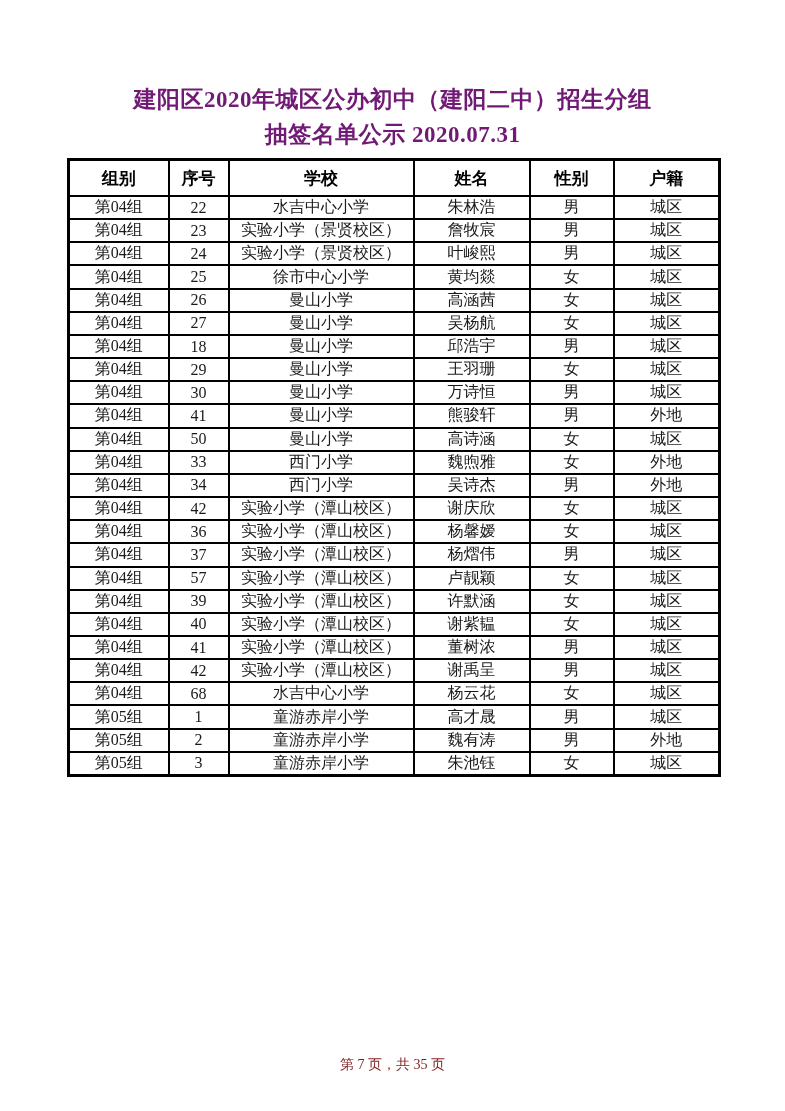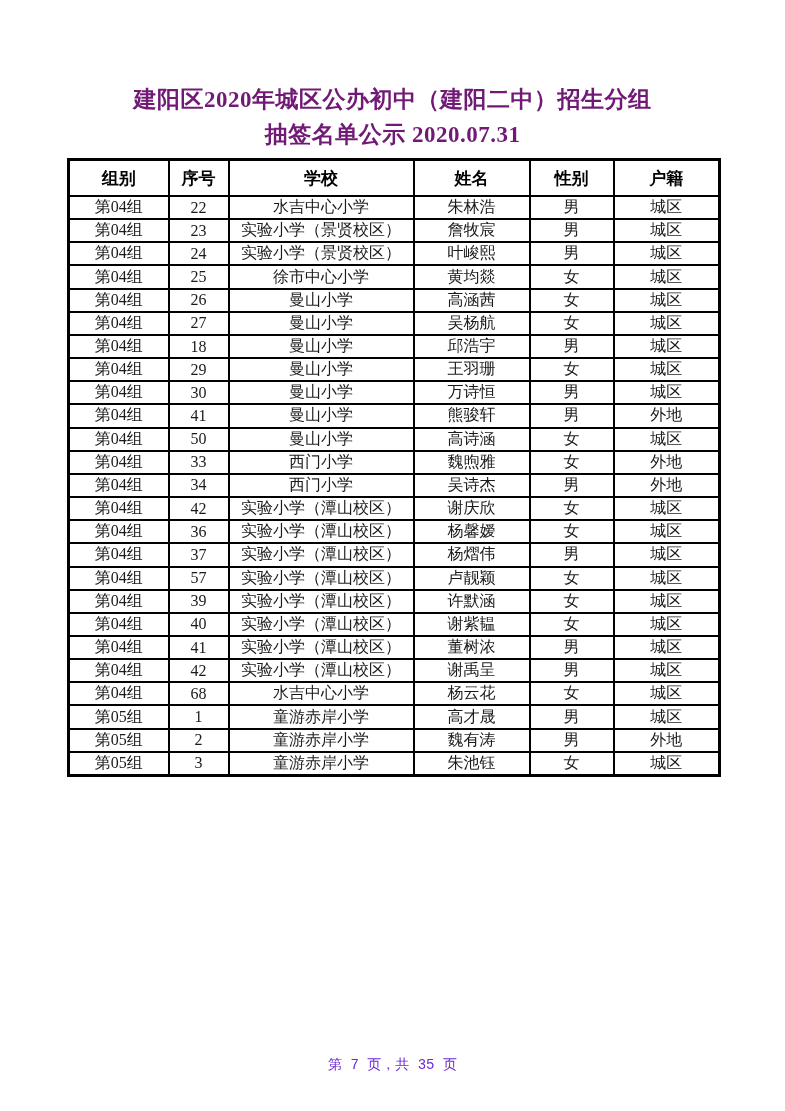--- a/index.html
+++ b/index.html
@@ -57,23 +57,23 @@
     font-family: "Liberation Serif", serif;
     font-size: 16px;
     color: #1a1a1a;
   }
   .page-footer {
     position: absolute;
     top: 1056px;
     left: 0;
     width: 100%;
     text-align: center;
-    font-family: Liberation Mono, monospace;
+    font-family: Liberation Serif, serif;
     font-size: 14px;
-    color: #6d28d9;
+    color: #7f1d1d;
   }
 </style>
 </head>
 <body>
 
 <div class="canvas">
 
   <div class="title-block">
     <div>建阳区2020年城区公办初中（建阳二中）招生分组</div>
     <div>抽签名单公示 2020.07.31</div>

